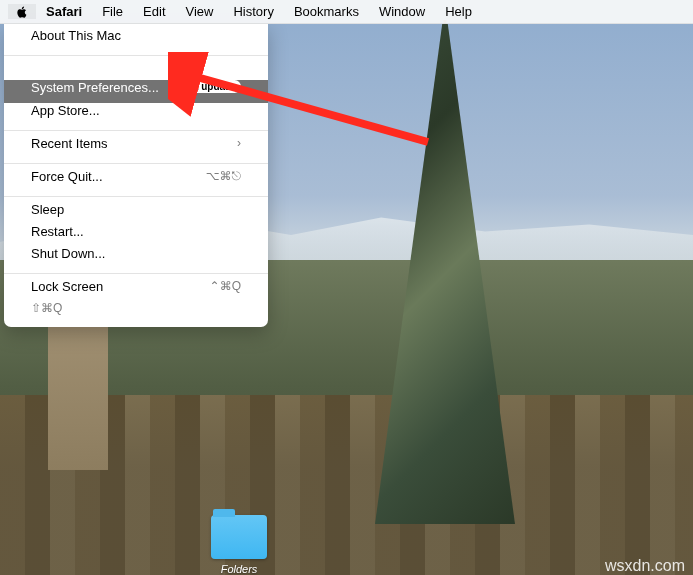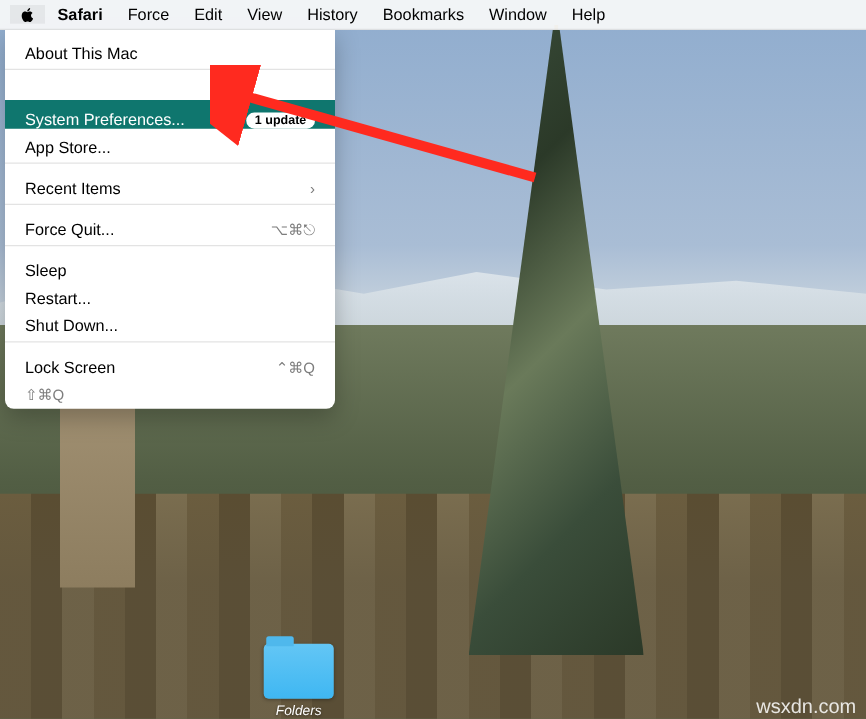--- a/index.html
+++ b/index.html
@@ -52,29 +52,29 @@
       width: 264px;
       background: #fff;
       border-radius: 0 0 7px 7px;
       box-shadow: 0 6px 20px rgba(0,0,0,0.25);
       padding: 4px 0;
       z-index: 9;
     }
     .dropdown-item {
       height: 22px;
       display: flex;
-      align-items: flex-end;
+      align-items: flex-start;
       justify-content: space-between;
-      padding: 0 16px;
+      padding: 0 27px;
       color: #000;
       cursor: pointer;
       font-size: 13px;
     }
     .dropdown-item.highlighted {
-      background: #0f766e;
+      background: #737373;
       color: #fff;
       height: 23px;
       margin-top: 24px;
     }
     .dropdown-item .shortcut {
       color: #7d7d7d;
       font-size: 12px;
       letter-spacing: 0;
     }
     .badge {
@@ -234,21 +234,21 @@
   <div class="buildings"></div>
 </div>
 
 <div class="menubar">
   <div class="apple-logo">
     <svg viewBox="0 0 16 16">
         <path d="M11.2 8.5c0-1.6 1.3-2.4 1.4-2.4-.8-1.1-1.9-1.3-2.3-1.3-1-.1-1.9.6-2.4.6s-1.3-.6-2.1-.6c-1.1 0-2.1.6-2.6 1.6-1.1 2-.3 4.9.8 6.5.5.8 1.2 1.6 2 1.6.8 0 1.1-.5 2.1-.5s1.2.5 2.1.5c.9 0 1.4-.8 2-1.5.6-.9.9-1.7.9-1.8 0 0-1.9-.7-1.9-2.7zM9.7 3.7c.4-.5.8-1.3.7-2-.6 0-1.4.4-1.9 1-.4.5-.8 1.2-.7 2 .7 0 1.4-.4 1.9-1z"></path>
       </svg>
   </div>
   <div class="menu-item bold">Safari</div>
-  <div class="menu-item">Force</div>
+  <div class="menu-item">File</div>
   <div class="menu-item">Edit</div>
   <div class="menu-item">View</div>
   <div class="menu-item">History</div>
   <div class="menu-item">Bookmarks</div>
   <div class="menu-item">Window</div>
   <div class="menu-item">Help</div>
 </div>
 
 <div class="dropdown">
   <div class="dropdown-item">

